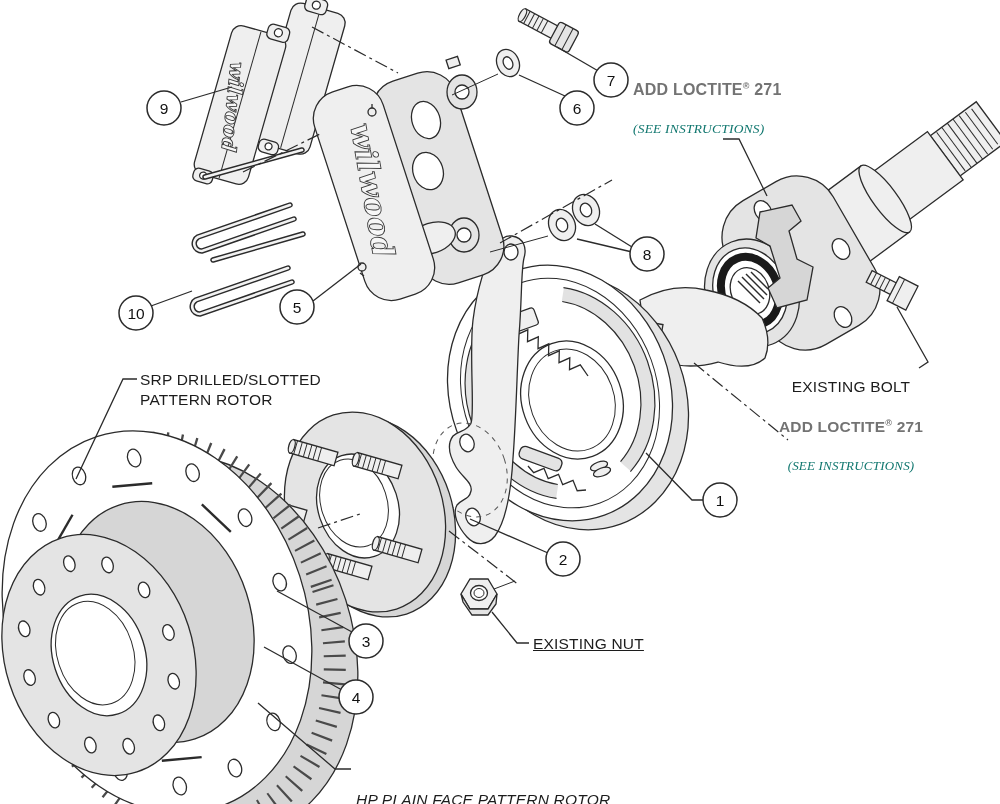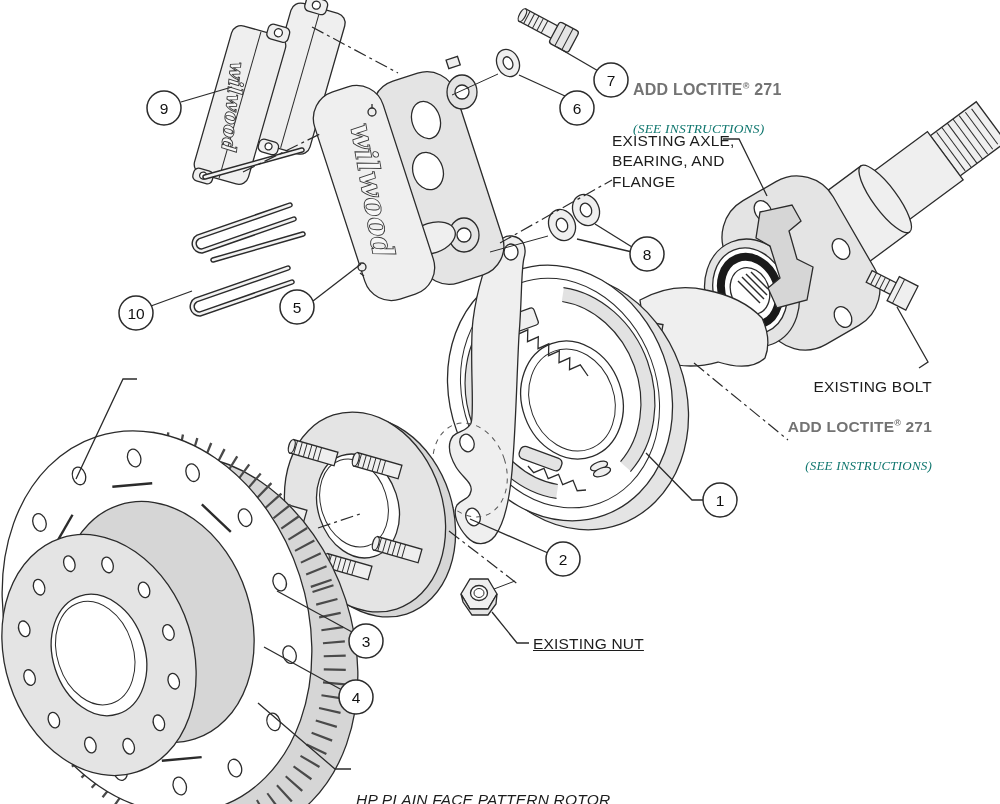--- a/index.html
+++ b/index.html
@@ -8,21 +8,21 @@
   svg{position:absolute;left:0;top:0;}
   .ln{stroke:#2b2b2b;stroke-width:1.3;fill:none;}
   .thin{stroke:#2b2b2b;stroke-width:1;fill:none;}
   .dash{stroke:#2b2b2b;stroke-width:1.2;fill:none;stroke-dasharray:13 4 3 4;}
   .part{stroke:#2b2b2b;stroke-width:1.3;}
   .fillA{fill:#e4e4e4;} .fillB{fill:#efefef;} .fillC{fill:#d6d6d6;} .fillW{fill:#ffffff;}
   .callout-circle{fill:#ffffff;stroke:#2b2b2b;stroke-width:1.5;}
   .callout-num{font-family:"Liberation Sans",sans-serif;font-size:15.5px;fill:#111;}
   .label{position:absolute;font-size:15.5px;line-height:1.32;white-space:pre-line;
          letter-spacing:.2px;color:#1c1c1c;}
-  .label.right{text-align:right;}
+  .label.right{text-align:center;}
   .red-line{font-weight:bold;color:#737373;font-size:16px;line-height:1.2;}
   .red-line sup{font-size:9px;}
   .instr{font-style:italic;font-size:13.5px;color:#0f766e;line-height:1.3;font-family:Liberation Serif, serif;}
   .logo-text{font-family:"DejaVu Serif",serif;font-style:italic;font-weight:bold;
              fill:#f7f7f7;stroke:#3a3a3a;stroke-width:.9;}
 </style>
 </head>
 <body>
 
 <div class="stage">
@@ -416,24 +416,23 @@
       <text x="136" y="318.5" class="callout-num">10</text>
     </g>
   </g>
 </svg>
 
   <div class="label" style="left:633px;top:60px;">
     <div class="red-line"><span>ADD LOCTITE</span><sup>®</sup><span> 271</span></div>
     <div class="instr">(SEE INSTRUCTIONS)</div>
   </div>
 
-  <div class="label" style="left:612px;top:131px;">EXISTING AXLE,
-BEARING, AND
-FLANGE</div>
-
+
+  <div class="label" style="left:140px;top:370px;">SRP DRILLED/SLOTTED
+PATTERN ROTOR</div>
 
   <div class="label right" style="left:770px;top:357px;width:162px;">
     <div>EXISTING BOLT</div>
     <div class="red-line" style="font-size:15.5px"><span>ADD LOCTITE</span><sup>®</sup><span> 271</span></div>
     <div class="instr" style="font-size:13px">(SEE INSTRUCTIONS)</div>
   </div>
 
   <div class="label" style="left:533px;top:634px;text-decoration:underline;">EXISTING NUT</div>
 
   <div class="label" style="left:356px;top:790px;font-style:italic;">HP PLAIN FACE PATTERN ROTOR</div>

